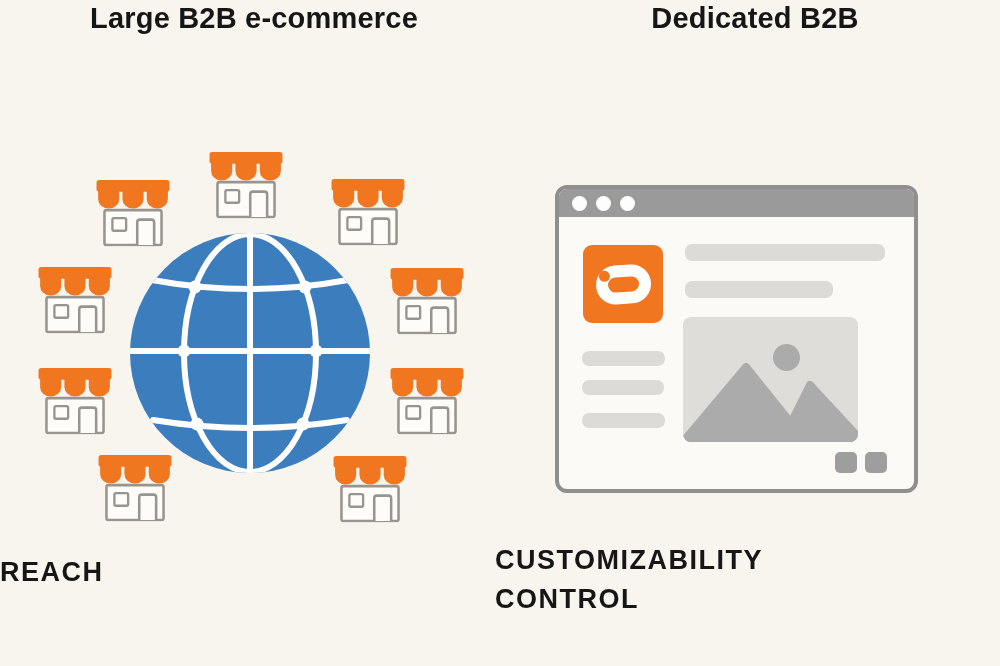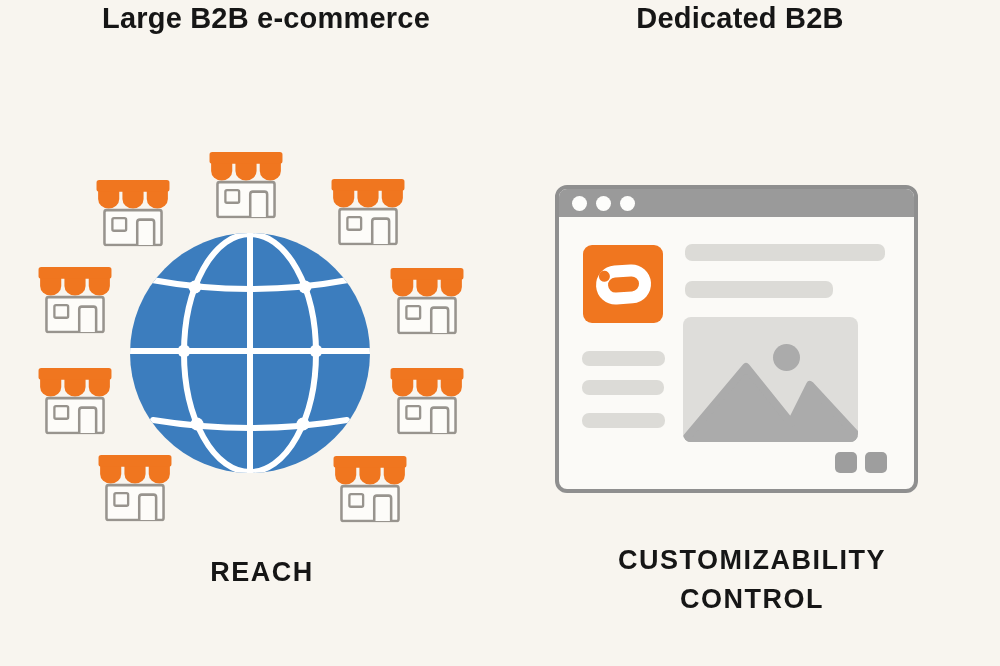--- a/index.html
+++ b/index.html
@@ -5,25 +5,25 @@
   html,body{margin:0;padding:0;background:#e9e6e0;}
   .frame{
     position:relative;width:1000px;height:666px;margin:0 auto;
     background:#F8F5EF;overflow:hidden;
     font-family:"Liberation Sans", sans-serif;color:#161616;
   }
   .title{
     position:absolute;text-align:center;font-size:29px;font-weight:700;
     line-height:36px;letter-spacing:.2px;
   }
-  .title-left{left:16px;top:44;width:500px;}
-  .title-right{left:495px;top:44;width:490px;}
+  .title-left{left:4px;top:44;width:500px;}
+  .title-right{left:510px;top:44;width:490px;}
   .caption{
-    position:absolute;text-align:center;font-size:27px;font-weight:700;
-    letter-spacing:1.5px;line-height:39px;margin-left:12px;
+    position:absolute;text-align:left;font-size:27px;font-weight:700;
+    letter-spacing:1.5px;line-height:39px;
   }
   .caption-left{left:0;top:553px;width:500px;}
   .caption-right{left:495px;top:541px;width:490px;}
   .left-art{position:absolute;left:0;top:130px;}
 
   
   .browser{
     position:absolute;left:555px;top:185px;width:363px;height:308px;
     box-sizing:border-box;border:4px solid #8F8F8F;border-radius:12px;
     background:#FBFAF7;overflow:hidden;

